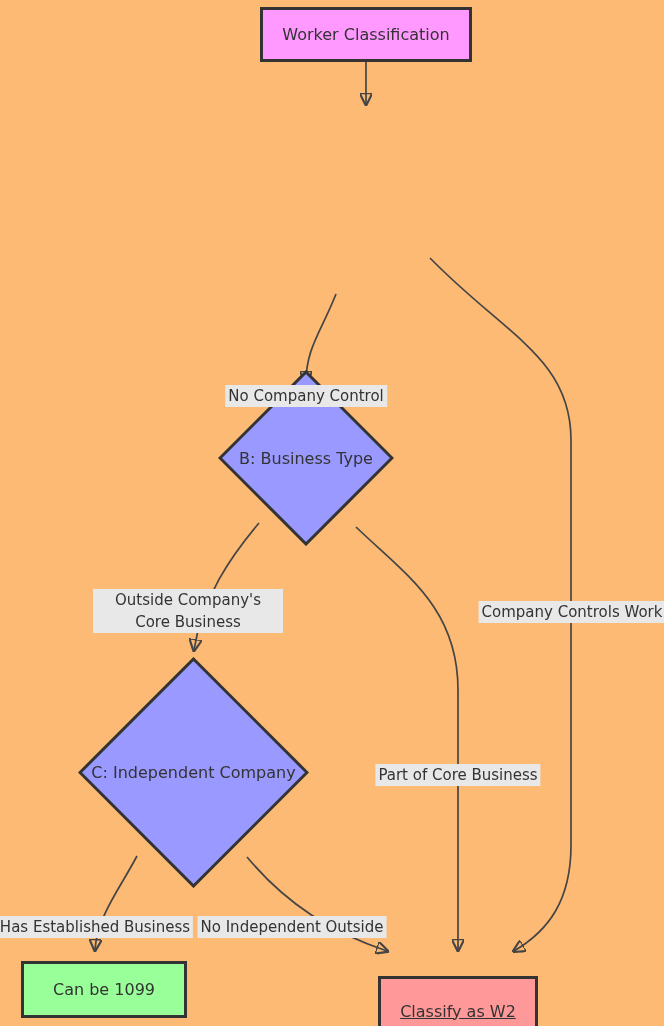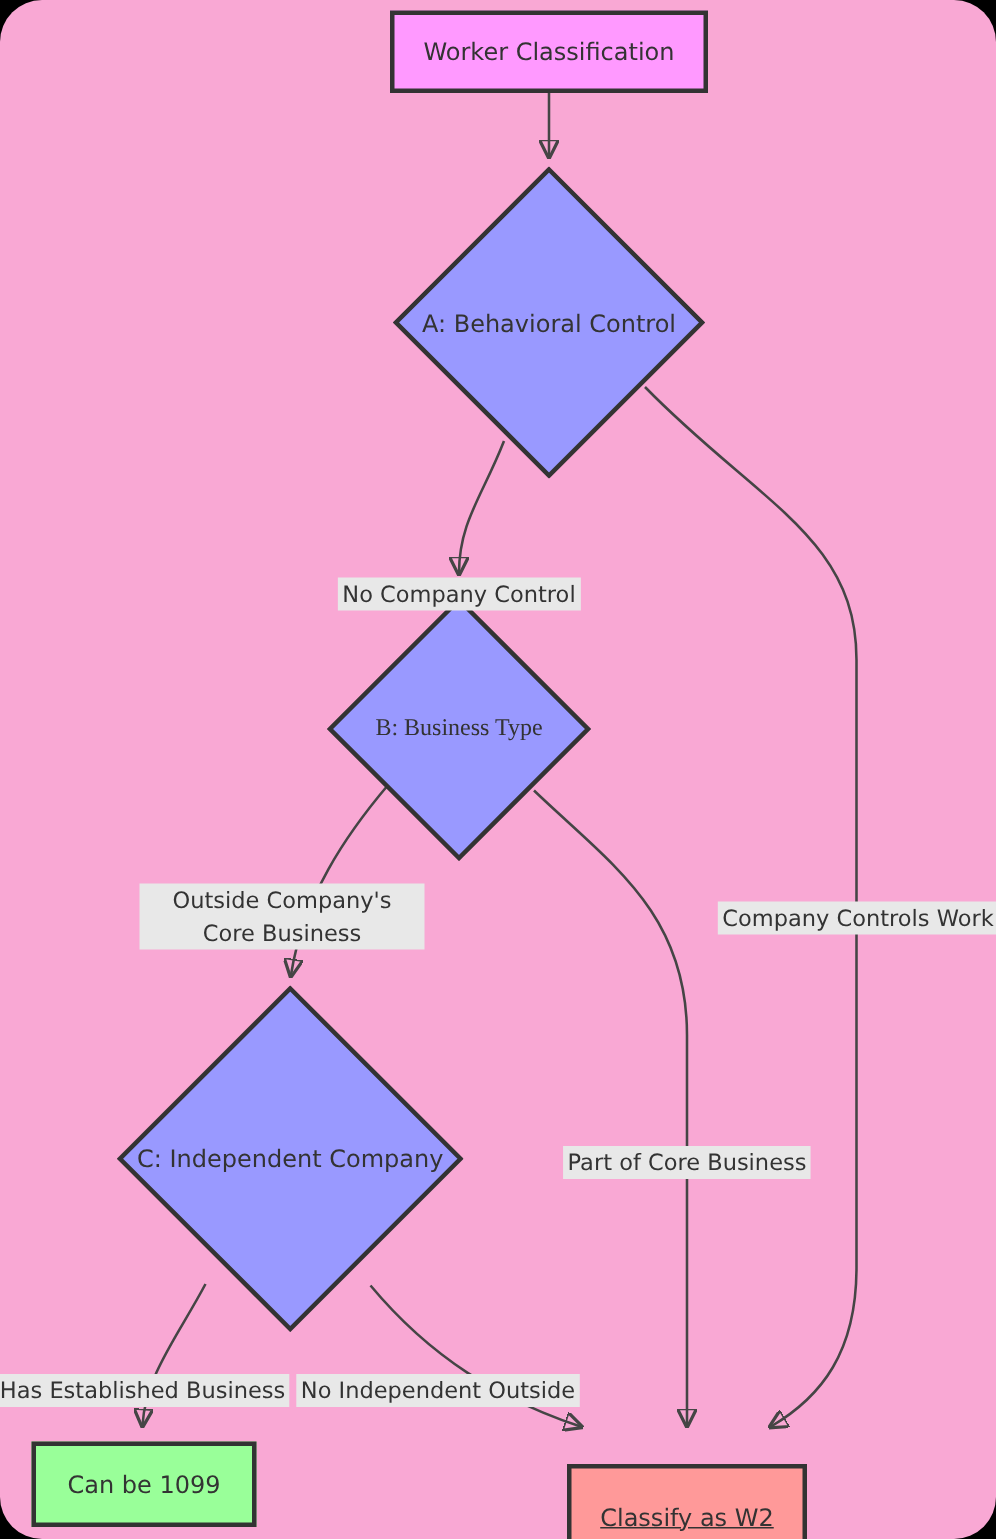--- a/index.html
+++ b/index.html
@@ -1,22 +1,21 @@
 <!DOCTYPE html>
 <html><head>
 <meta charset="utf-8">
 <style>
   html,body{margin:0;padding:0;background:#000;}
   .canvas{
     position:relative;
     width:664px;height:1026px;
-    background:#f9a8d4;
+    background:#fdba74;
     font-family:"DejaVu Sans","Liberation Sans",sans-serif;
     overflow:hidden;
-    border-radius:28px;
   }
   .edges{position:absolute;left:0;top:0;width:664px;height:1026px;}
   .edges path{fill:none;stroke:#454545;stroke-width:1.7px;}
   .node{
     position:absolute;
     box-sizing:border-box;
     border:3px solid #333333;
     color:#333333;
     font-size:16px;
     display:flex;align-items:center;justify-content:center;
@@ -64,36 +63,30 @@
     <path d="M259,523 C231,556 202,598 194,650" marker-end="url(#arrow)"></path>
     <path d="M356,527 C406,575 458,608 458,690 L458,950" marker-end="url(#arrow)"></path>
     <path d="M137,856 C119,890 97,917 95,950" marker-end="url(#arrow)"></path>
     <path d="M247,857 C287,905 333,933 387,951" marker-end="url(#arrow)"></path>
   </svg>
 
   <div class="node node-pink" style="left:260px;top:7px;width:212px;height:55px;">
     <span>Worker Classification</span>
   </div>
 
-  <div class="node node-green" style="left:21px;top:961px;width:150px;height:57px;">
+  <div class="node node-green" style="left:21px;top:961px;width:166px;height:57px;">
     <span>Can be 1099</span>
   </div>
 
   <div class="node node-red" style="left:378px;top:976px;width:160px;height:70px;text-decoration:underline;">
     <span>Classify as W2</span>
   </div>
 
-  <div class="diamond" style="left:262px;top:111px;width:208px;height:208px;">
-    <svg width="208" height="208" viewBox="0 0 208 208">
-      <polygon points="104,2 206,104 104,206 2,104" stroke="#333333" stroke-width="3" fill="#9999ff"></polygon>
-    </svg>
-    <span class="dlabel">A: Behavioral Control</span>
-  </div>
 
-  <div class="diamond" style="left:218px;top:398px;width:176px;height:176px;font-family:Liberation Serif, serif;">
+  <div class="diamond" style="left:218px;top:370px;width:176px;height:176px;">
     <svg width="176" height="176" viewBox="0 0 176 176">
       <polygon points="88,2 174,88 88,174 2,88" stroke="#333333" stroke-width="3" fill="#9999ff"></polygon>
     </svg>
     <span class="dlabel">B: Business Type</span>
   </div>
 
   <div class="diamond" style="left:78px;top:657px;width:231px;height:231px;">
     <svg width="231" height="231" viewBox="0 0 231 231">
       <polygon points="115.5,2 229,115.5 115.5,229 2,115.5" stroke="#333333" stroke-width="3" fill="#9999ff"></polygon>
     </svg>

